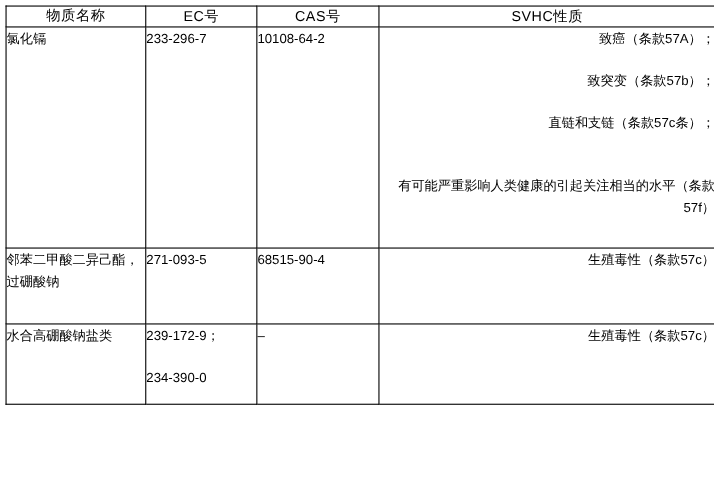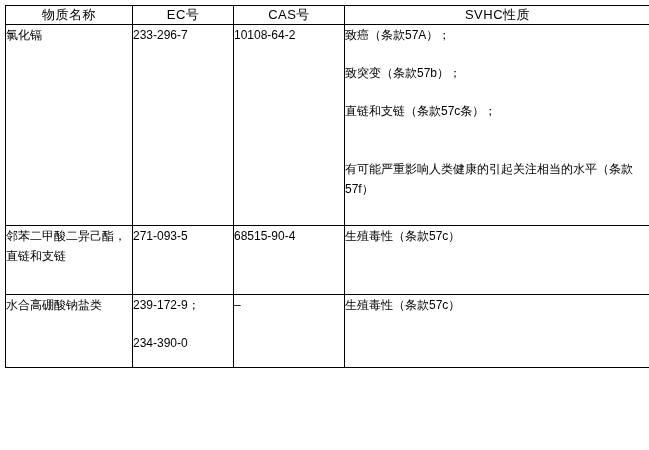--- a/index.html
+++ b/index.html
@@ -26,32 +26,33 @@
     padding: 0;
     font-weight: normal;
   }
   .hdr-cell {
     text-align: center;
     font-size: 13px;
     line-height: 18px;
     padding: 8px 4px 8px 4px;
     letter-spacing: 0.5px;
   }
-  .col-name { width: 126px; }
+  .col-name { width: 126px; font-family: Liberation Mono, monospace; }
   .col-ec { width: 100px; }
   .col-cas { width: 110px; }
   .col-svhc { width: 305px; }
 
   .cell {
     font-size: 12px;
     line-height: 20px;
     padding: 10px 8px 10px 10px;
   }
   .cell.svhc {
     padding-left: 16px;
+    text-align: right;
   }
   .cell p {
     margin: 0 0 18px 0;
   }
   .cell p:last-child {
     margin-bottom: 0;
   }
   .cell .spacer {
     height: 20px;
   }
@@ -81,21 +82,21 @@
       <td class="cell svhc">
         <p>致癌（条款57A）；</p>
         <p>致突变（条款57b）；</p>
         <p>直链和支链（条款57c条）；</p>
         <div class="spacer"></div>
         <p>有可能严重影响人类健康的引起关注相当的水平（条款57f）</p>
       </td>
     </tr>
 
     <tr class="row-dihp">
-      <td class="cell">邻苯二甲酸二异己酯，直链和支链</td>
+      <td class="cell">邻苯二甲酸二异己酯，过硼酸钠</td>
       <td class="cell">271-093-5</td>
       <td class="cell">68515-90-4</td>
       <td class="cell svhc">
         <p>生殖毒性（条款57c）</p>
       </td>
     </tr>
 
     <tr class="row-borate">
       <td class="cell">水合高硼酸钠盐类</td>
       <td class="cell">

